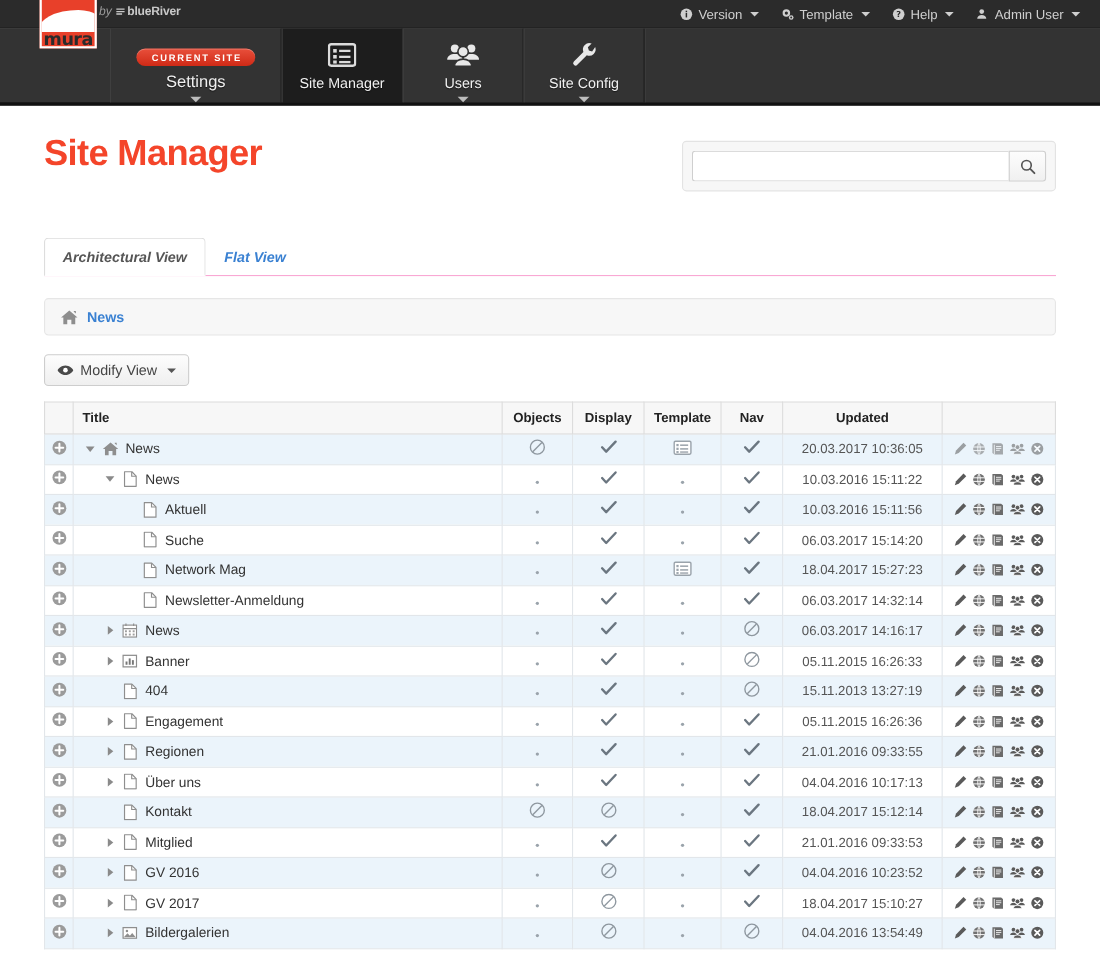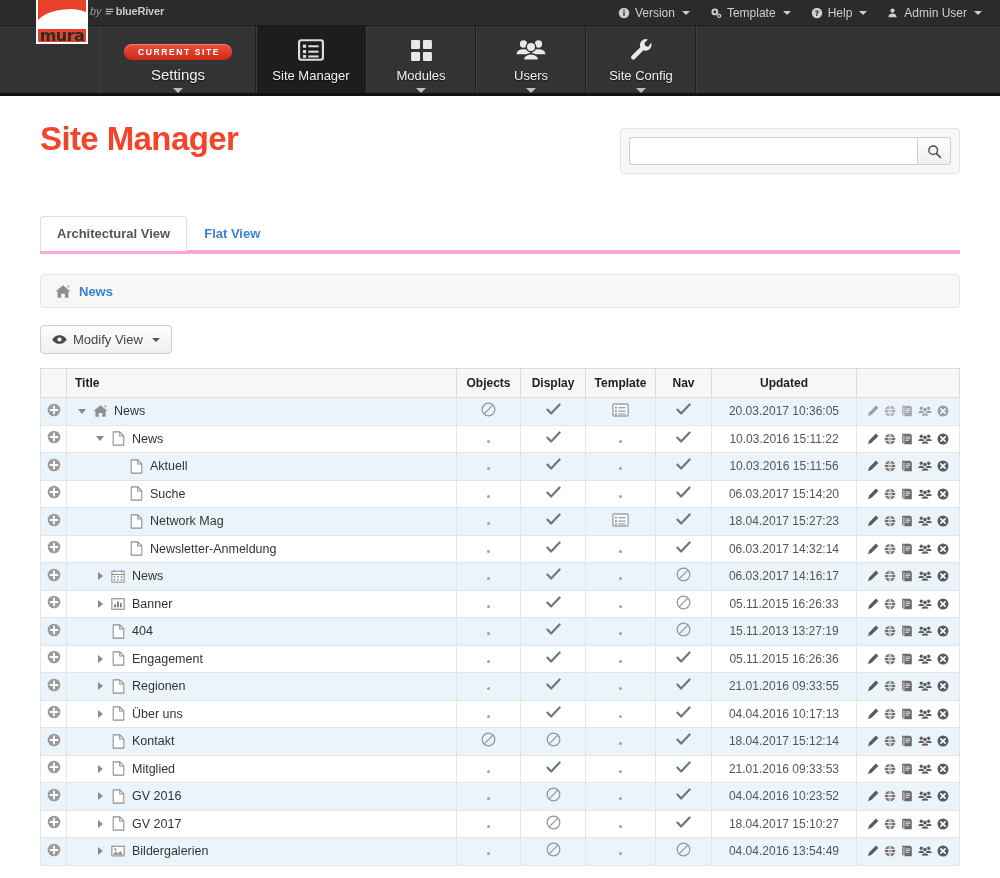--- a/index.html
+++ b/index.html
@@ -186,23 +186,24 @@
     border-radius:0 3px 3px 0;
     background:linear-gradient(#fdfdfd,#f0f0f0);
     cursor:pointer;
     display:flex; align-items:center; justify-content:center;
     padding:0;
   }
 
   
   .tabs {
     display:flex;
-    border-bottom:4px solid #f9a8d4;
+    border-bottom:1px solid #f9a8d4;
     margin-top:42px;
     padding-left:0;
+    font-style:italic;
   }
   .tab {
     padding:9px 16px;
     font-size:13px;
     font-weight:bold;
     color:#3a81d2;
     cursor:pointer;
     border:1px solid transparent;
     border-radius:4px 4px 0 0;
     margin-bottom:-1px;
@@ -421,32 +422,20 @@
           <rect x="9.5" y="5.6" width="9.5" height="1.9" fill="#dcdcdc"></rect>
         <rect x="4.5" y="10" width="3" height="3" fill="#dcdcdc"></rect>
           <rect x="9.5" y="10.6" width="9.5" height="1.9" fill="#dcdcdc"></rect>
         <rect x="4.5" y="14.6" width="3" height="2.6" fill="#dcdcdc"></rect>
           <rect x="9.5" y="15" width="9.5" height="1.9" fill="#dcdcdc"></rect>
       </svg>
     </div>
     <div class="nav-label">Site Manager</div>
   </div>
 
-  <div class="nav-tab">
-    <div class="nav-icon">
-      <svg viewBox="0 0 24 24" width="25" height="25">
-        <rect x="2" y="2" width="8.6" height="8.6" rx="1" fill="#e8e8e8"></rect>
-        <rect x="13.4" y="2" width="8.6" height="8.6" rx="1" fill="#e8e8e8"></rect>
-        <rect x="2" y="13.4" width="8.6" height="8.6" rx="1" fill="#e8e8e8"></rect>
-        <rect x="13.4" y="13.4" width="8.6" height="8.6" rx="1" fill="#e8e8e8"></rect>
-      </svg>
-    </div>
-    <div class="nav-label">Modules</div>
-    <div class="nav-caret"></div>
-  </div>
 
   <div class="nav-tab">
     <div class="nav-icon">
       <svg viewBox="0 0 28 22" width="30" height="24">
         <circle cx="7" cy="5.4" r="3.4" fill="#e8e8e8"></circle>
           <circle cx="21" cy="5.4" r="3.4" fill="#e8e8e8"></circle>
         <path d="M0.5 15c0-3.1 2.9-4.8 6.5-4.8s6.5 1.7 6.5 4.8z" fill="#e8e8e8"></path>
         <path d="M14.5 15c0-3.1 2.9-4.8 6.5-4.8s6.5 1.7 6.5 4.8z" fill="#e8e8e8"></path>
         <circle cx="14" cy="8.2" r="4.4" fill="#e8e8e8" stroke="#333" stroke-width="1.3"></circle>
         <path d="M6.8 20.5c0-3.8 3.3-6 7.2-6s7.2 2.2 7.2 6z" fill="#e8e8e8" stroke="#333" stroke-width="1.3"></path>

